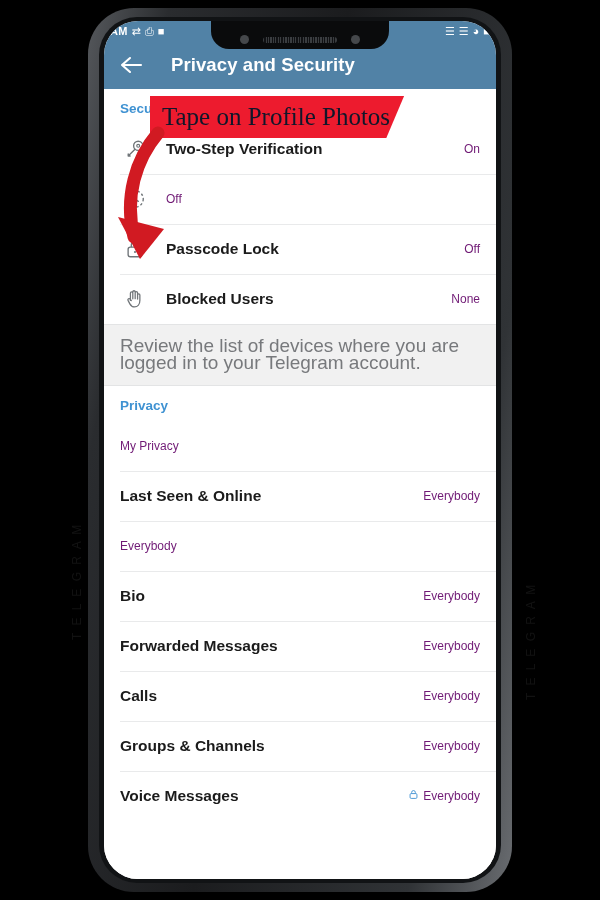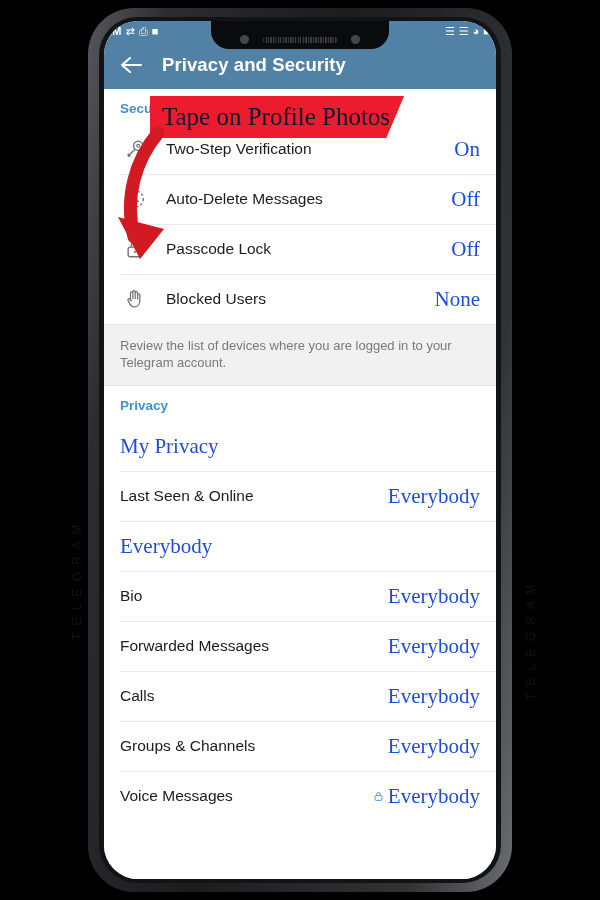--- a/index.html
+++ b/index.html
@@ -55,21 +55,21 @@
   }
   .statusbar {
     position: relative;
     height: 20px;
     color: #ffffff;
     font-size: 11px;
     line-height: 20px;
   }
   .status-left {
     position: absolute;
-    left: 0;
+    left: 6px;
     top: 0;
     display: flex;
     align-items: center;
     gap: 4px;
     white-space: nowrap;
   }
   .status-right {
     position: absolute;
     right: 6px;
     top: 0;
@@ -117,21 +117,21 @@
   .back-arrow {
     width: 30px; height: 30px;
     display: flex; align-items: center; justify-content: center;
     cursor: pointer;
   }
   .back-arrow svg { display: block; }
   .screen-title {
     color: #ffffff;
     font-size: 18.5px;
     font-weight: bold;
-    margin-left: 16px;
+    margin-left: 25px;
     letter-spacing: .1px;
   }
 
   
   .content {
     position: relative;
     height: 790px;
     background: #ffffff;
     overflow: hidden;
   }
@@ -165,36 +165,36 @@
     justify-content: center;
     margin-right: 16px;
     color: #707579;
     flex: 0 0 auto;
   }
   .row-label {
     color: #1b1b1b;
     font-size: 15.5px;
     flex: 1 1 auto;
     white-space: nowrap;
+    font-weight: bold;
   }
   .row-value {
-    color: #1d4ed8;
-    font-size: 21px;
+    color: #701a75;
+    font-size: 12px;
     white-space: nowrap;
     display: flex;
     align-items: center;
     gap: 4px;
-    font-family: Liberation Serif, serif;
   }
   .lock-mini { display: inline-block; }
 
   .footnote {
     background: #f1f1f1;
     color: #77797c;
-    font-size: 13px;
+    font-size: 19px;
     line-height: 17px;
     padding: 12px 16px 14px 16px;
     border-top: 1px solid #e3e4e5;
     border-bottom: 1px solid #e3e4e5;
   }
 
   
   #annotation-layer {
     position: absolute;
     left: 0; top: 0; right: 0; bottom: 0;
@@ -296,21 +296,20 @@
       <span class="row-value">On</span>
     </div>
 
     <div class="row">
       <span class="row-icon">
         <svg width="22" height="22" viewBox="0 0 24 24" fill="none" aria-hidden="true">
           <circle cx="12" cy="12" r="9" stroke="#707579" stroke-width="1.5" stroke-dasharray="2.6 2.4"></circle>
           <path d="M12 6.8v5.4l3.6 2.4" stroke="#707579" stroke-width="1.5" stroke-linecap="round"></path>
         </svg>
       </span>
-      <span class="row-label">Auto-Delete Messages</span>
       <span class="row-value">Off</span>
     </div>
 
     <div class="row">
       <span class="row-icon">
         <svg width="22" height="22" viewBox="0 0 24 24" fill="none" aria-hidden="true">
           <rect x="4.5" y="10" width="15" height="10.5" rx="2.4" stroke="#707579" stroke-width="1.5"></rect>
           <path d="M8 10V7.4a4 4 0 1 1 8 0V10" stroke="#707579" stroke-width="1.5"></path>
           <circle cx="12" cy="15.3" r="1.15" fill="#707579"></circle>
         </svg>

